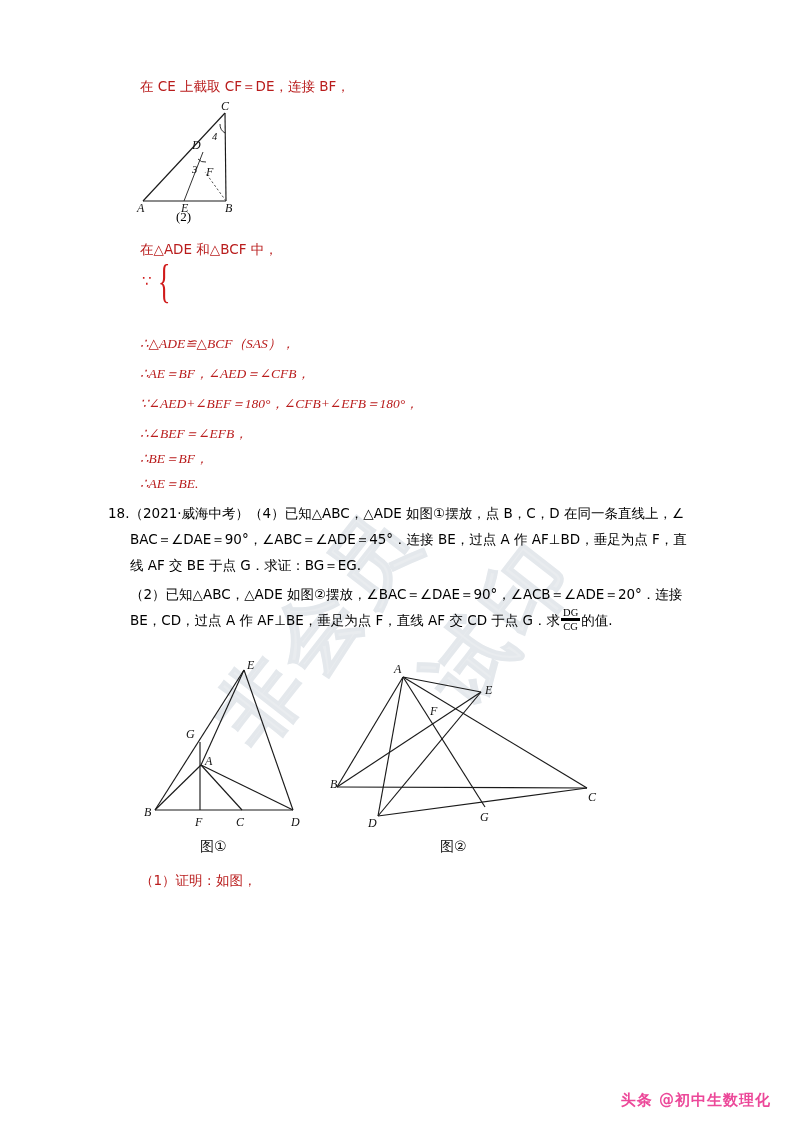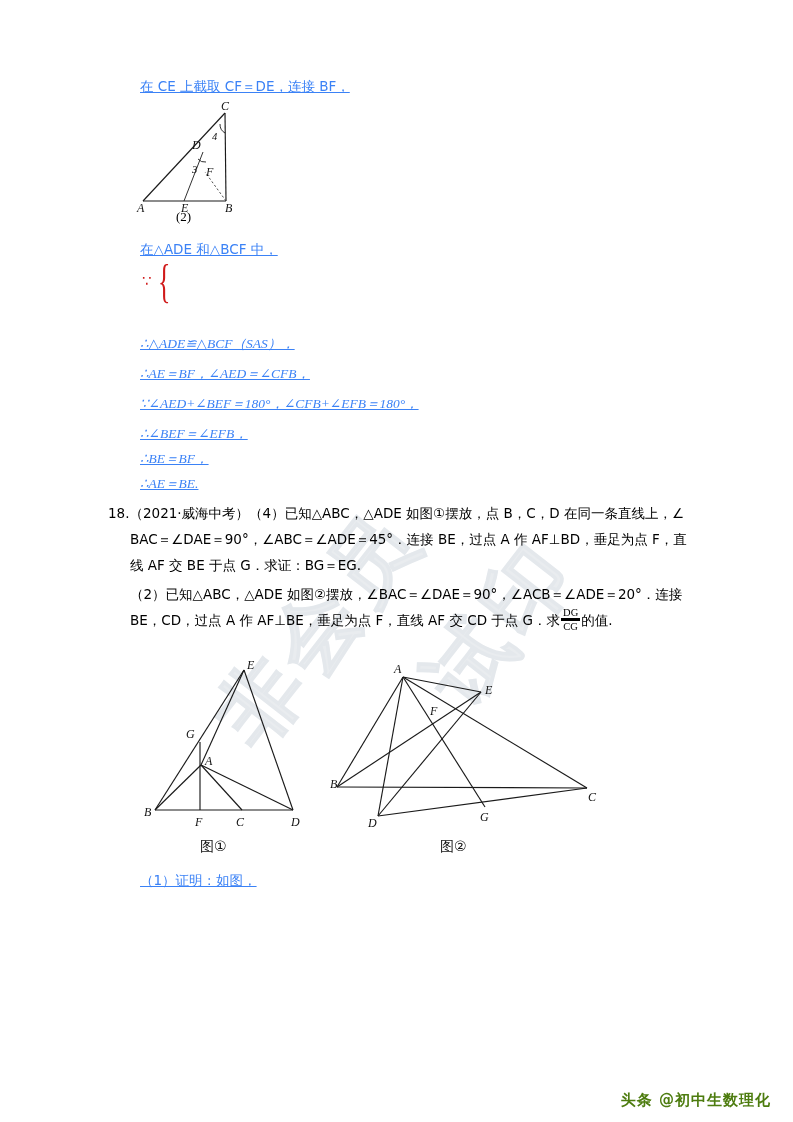--- a/index.html
+++ b/index.html
@@ -40,22 +40,21 @@
     white-space: nowrap;
     transform: rotate(-52deg);
     transform-origin: left top;
     -webkit-text-stroke: 1px #e4e8ec;
   }
   .wm-a { left: 40px;  top: 370px; }
   .wm-b { left: 250px; top: 330px; }
 
   
   .red {
-    color: #3b82f6;
-    text-decoration: underline;
+    color: #b91c1c;
   }
   .txt {
     position: absolute;
     white-space: nowrap;
     font-size: 13.5px;
     line-height: 1;
     z-index: 10;
   }
   .cn {
     font-family: "DejaVu Sans", "Liberation Sans", sans-serif;
@@ -148,21 +147,21 @@
   }
 
   
   .footer {
     position: absolute;
     right: 22px;
     bottom: 12px;
     font-family: "DejaVu Sans", "Liberation Sans", sans-serif;
     font-size: 15px;
     font-weight: bold;
-    color: #4d7c0f;
+    color: #ec4899;
     letter-spacing: 1px;
     z-index: 12;
   }
   .cap {
     position: absolute;
     font-family: "DejaVu Sans", "Liberation Sans", sans-serif;
     font-size: 14px;
     color: #111;
     z-index: 10;
   }

